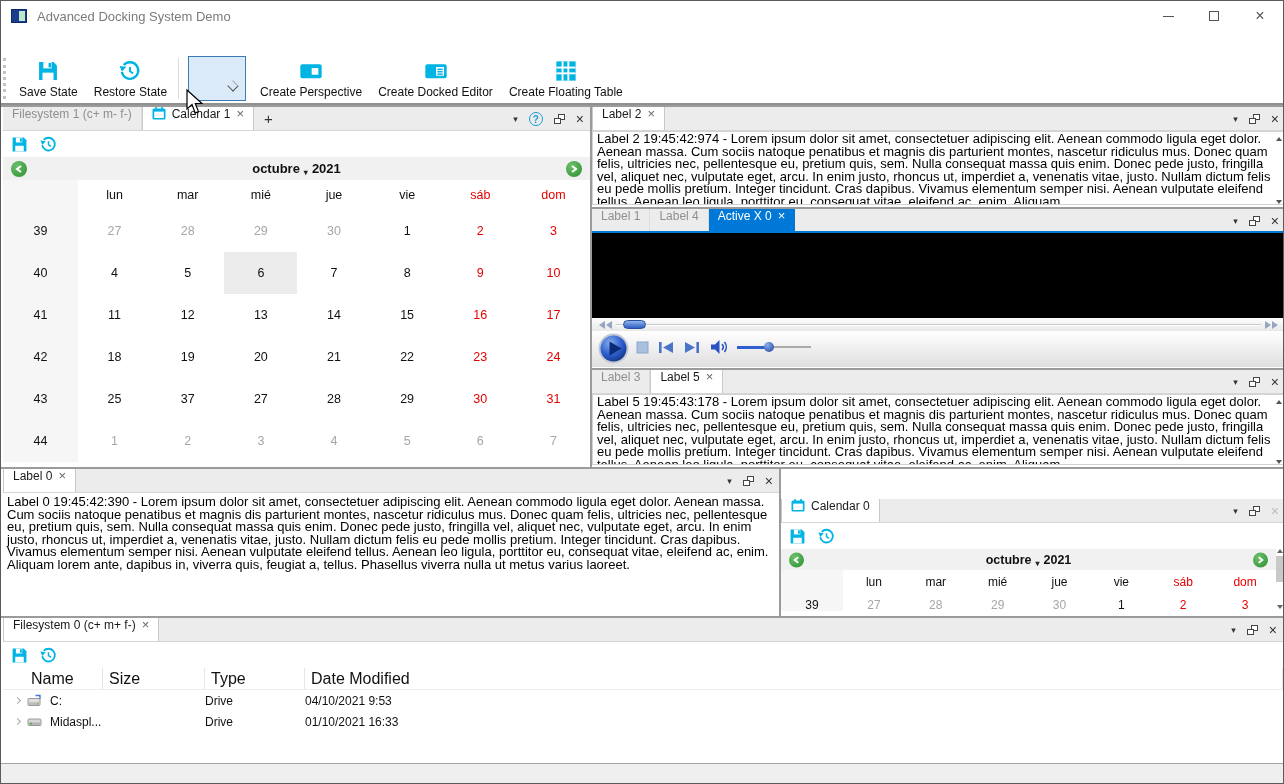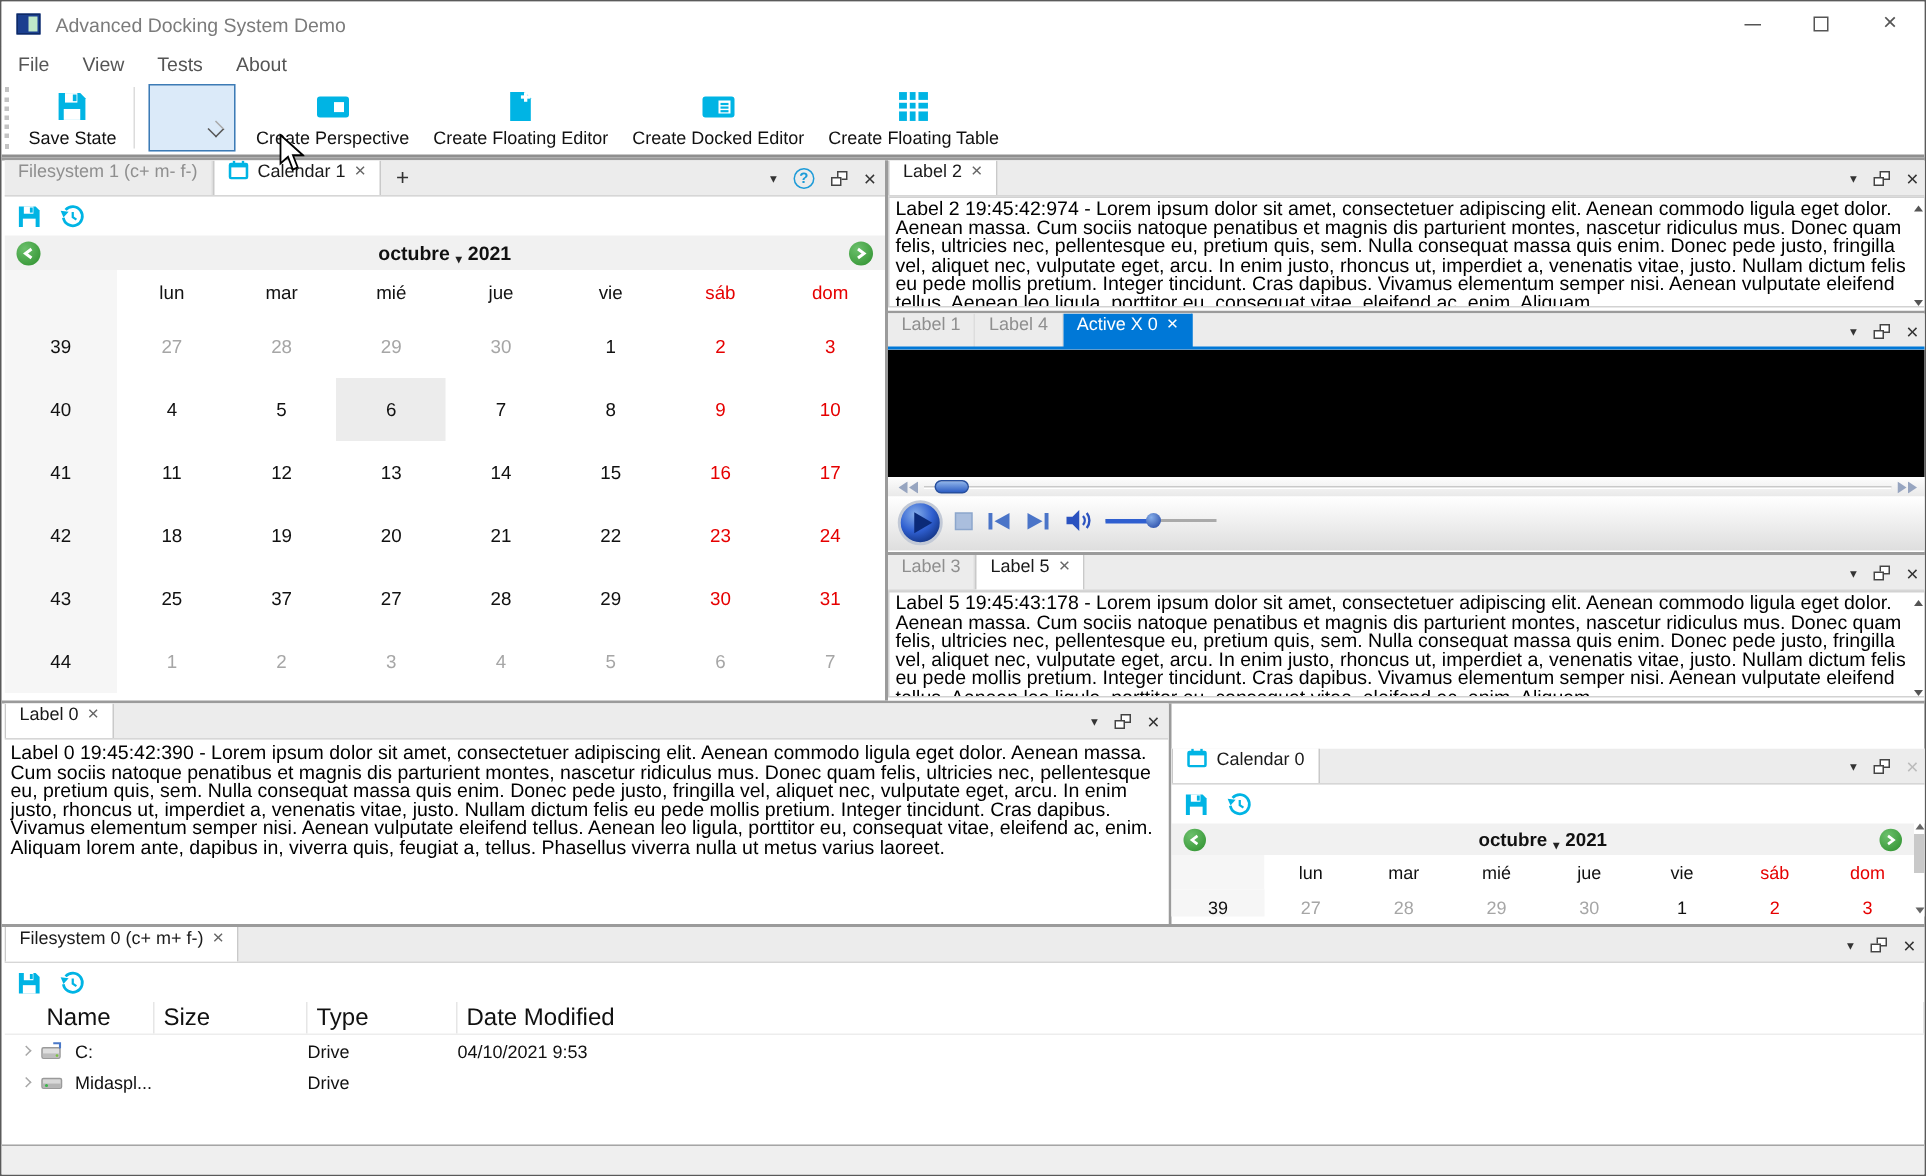--- a/index.html
+++ b/index.html
@@ -105,57 +105,51 @@
         </span>
       <span class="winbtn">
           <span class="glyph-max"></span>
         </span>
       <span class="winbtn">
           <span class="glyph-close">×</span>
         </span>
     </div>
   </div>
 
-  <div class="menubar">
-    <span class="menu-item">File</span>
-    <span class="menu-item">View</span>
-    <span class="menu-item">Tests</span>
-    <span class="menu-item">About</span>
-  </div>
 
   <div class="toolbar">
     <span class="tb-handle"></span>
     <div class="tb-btn">
       <svg width="22" height="22" viewBox="0 0 16 16">
           <path fill="#00b4e4" d="M1.5 1.5h10.5l2.5 2.5v10.5h-13z"></path>
           <rect x="4" y="9.2" width="8" height="5.3" fill="#fff"></rect>
           <rect x="4.6" y="1.5" width="6" height="4.6" fill="#fff"></rect>
           <rect x="8.4" y="2.2" width="1.8" height="3.2" fill="#00b4e4"></rect>
         </svg>
       <span class="lbl">Save State</span>
     </div>
+    <div class="tb-btn">
+      <svg width="22" height="22" viewBox="0 0 16 16">
+          <path d="M3.5 3.7a6 6 0 1 1-1.4 4.9" fill="none" stroke="#00b4e4" stroke-width="1.7"></path>
+          <polygon points="0.4,4.3 5.4,4.9 2.2,8.4" fill="#00b4e4"></polygon>
+          <path d="M8 5v3.2l2.3 1.6" fill="none" stroke="#00b4e4" stroke-width="1.4"></path>
+        </svg>
+      <span class="lbl">Restore State</span>
+    </div>
     <span class="tb-sep"></span>
     <div class="tb-combo">
       <span></span>
       <span class="chev"></span>
     </div>
     <div class="tb-btn">
       <svg width="24" height="22" viewBox="0 0 18 16">
           <rect x="1" y="3" width="16" height="10.5" rx="1.5" fill="#00b4e4"></rect>
           <rect x="9.5" y="5.8" width="5" height="5" fill="#fff"></rect>
         </svg>
       <span class="lbl">Create Perspective</span>
-    </div>
-    <div class="tb-btn">
-      <svg width="22" height="22" viewBox="0 0 16 16">
-          <path fill="#00b4e4" d="M3 1h7l3 3v11H3z"></path>
-          <rect x="8.2" y="2.6" width="4.6" height="1.6" fill="#fff"></rect>
-          <rect x="9.7" y="1.1" width="1.6" height="4.6" fill="#fff"></rect>
-        </svg>
-      <span class="lbl">Create Floating Editor</span>
     </div>
     <div class="tb-btn">
       <svg width="24" height="22" viewBox="0 0 18 16">
           <rect x="1" y="3" width="16" height="10.5" rx="1.5" fill="#00b4e4"></rect>
           <rect x="9" y="5" width="6" height="6.5" fill="#fff"></rect>
           <rect x="10" y="6.2" width="4" height="1.1" fill="#00b4e4"></rect>
           <rect x="10" y="8" width="4" height="1.1" fill="#00b4e4"></rect>
           <rect x="10" y="9.8" width="4" height="1.1" fill="#00b4e4"></rect>
         </svg>
       <span class="lbl">Create Docked Editor</span>
@@ -577,18 +571,19 @@
         <span class="chev"></span>
         <svg width="16" height="13" viewBox="0 0 16 13">
             <rect x="1" y="4" width="13" height="6.5" rx="1" fill="#d8d8d8" stroke="#9a9a9a"></rect>
             <rect x="1.5" y="7.4" width="12" height="2.6" fill="#b5b5b5"></rect>
             <circle cx="4" cy="8.6" r="1" fill="#39b54a"></circle>
           </svg>
         <span>Midaspl...</span>
       </span>
       <span></span>
       <span>Drive</span>
+      <span>01/10/2021 16:33</span>
     </div>
   </div>
 
   <div class="statusbar"></div>
 
 </div>
 
 </body></html>

